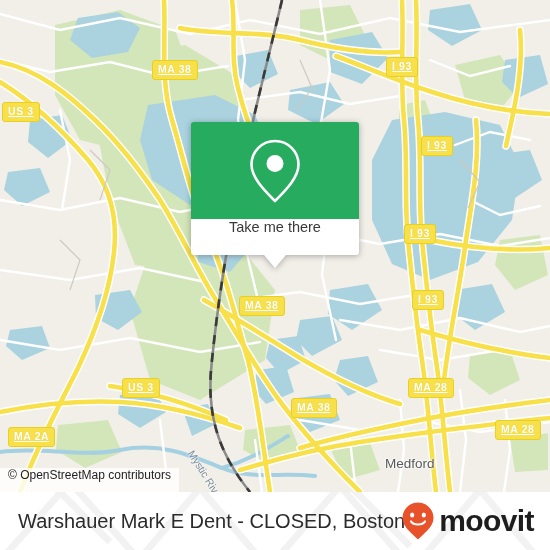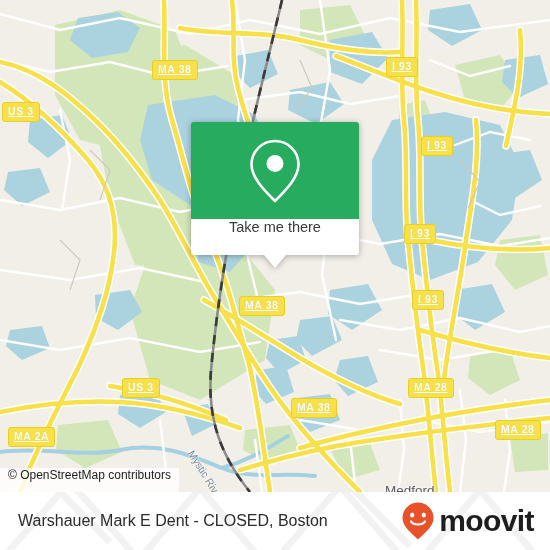--- a/index.html
+++ b/index.html
@@ -35,21 +35,20 @@
     white-space: nowrap;
     text-shadow: 0 0 1px rgba(180,160,20,.35);
     text-decoration: underline;
   }
   .place-label {
     position: absolute;
     color: #5a5a5a;
     font-size: 13.5px;
     white-space: nowrap;
     text-shadow: 0 0 3px #fff, 0 0 3px #fff, 0 0 2px #fff;
-    margin-top: 27px;
   }
   .river-label {
     position: absolute;
     color: #7b8a97;
     font-size: 10.5px;
     white-space: nowrap;
     text-shadow: 0 0 3px #fff, 0 0 2px #fff;
   }
 
   
@@ -106,21 +105,21 @@
   #footer-watermark {
     position: absolute; left: 0; top: -20px;
     width: 550px; height: 100px;
     opacity: .55;
   }
   #footer-title {
     position: absolute;
     left: 18px; top: 0; height: 58px;
     display: flex; align-items: center;
     color: #2b2b2b;
-    font-size: 16px;
+    font-size: 20px;
     white-space: nowrap;
   }
   #footer-logo {
     position: absolute;
     right: 16px; top: 0; height: 58px;
     display: flex; align-items: center; gap: 4px;
   }
   #moovit-word {
     color: #1d1d1d;
     font-size: 30px;

